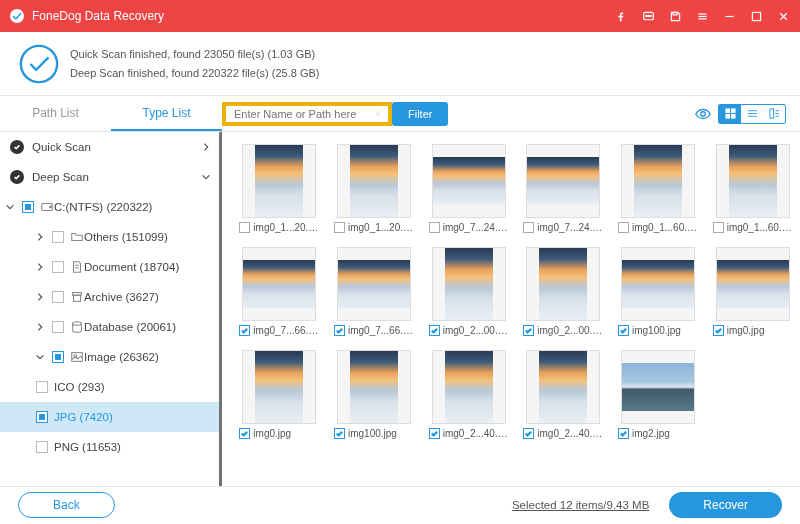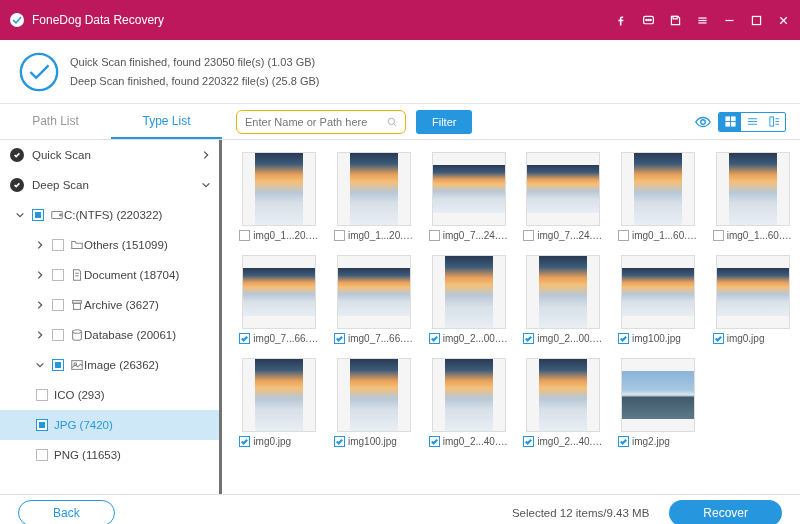--- a/index.html
+++ b/index.html
@@ -1,37 +1,37 @@
 <!DOCTYPE html>
 <html><head>
 <meta charset="utf-8">
 <style>
 * { box-sizing: border-box; margin: 0; padding: 0; font-family: -apple-system, BlinkMacSystemFont, "Segoe UI", Arial, sans-serif; }
 body { width: 800px; height: 524px; overflow: hidden; background: #fff; }
 
-.titlebar { height: 40px; background: #be185d; display: flex; align-items: center; padding: 0 10px; color: #fff; font-size: 12px; }
+.titlebar { height: 32px; background: #ef4444; display: flex; align-items: center; padding: 0 10px; color: #fff; font-size: 12px; }
 .titlebar .logo { width: 14px; height: 14px; border-radius: 50%; background: #fff; margin-right: 8px; display:flex; align-items:center; justify-content:center;}
 .titlebar .logo svg { width:10px; height:10px; fill:#2697de;}
 .titlebar .title { flex: 1; }
 .titlebar .tb-icons { display: flex; gap: 14px; align-items: center; }
 .titlebar .tb-icons span { cursor: pointer; display:flex; }
 .titlebar svg { width: 13px; height: 13px; stroke: #fff; fill: none; stroke-width: 1.5; }
 
 .scan-summary { height: 64px; display: flex; align-items: center; padding: 10px 18px; gap: 10px; border-bottom: 1px solid #e6e6e6; }
 .scan-summary .check-circle { width: 42px; height: 42px; }
 .scan-summary .check-circle svg { width: 42px; height: 42px; }
 .scan-summary .lines { font-size: 11px; color: #555; line-height: 1.7; }
 
 .toolbar { height: 36px; display: flex; align-items: center; border-bottom: 1px solid #e0e0e0; }
 .tabs { display: flex; width: 222px; }
 .tab { flex: 1; text-align: center; font-size: 12px; padding: 9px 0; color: #999; cursor: pointer; border-bottom: 2px solid transparent; }
 .tab.active { color: #2697de; border-bottom-color: #2697de; }
-.search { margin-left: 14px; height: 24px; width: 170px; border: 1px solid #eab308; border-radius: 6px; display: flex; align-items: center; padding: 0 8px; font-size: 11px; color: #aaa; }
+.search { height: 24px; width: 170px; border: 4px solid #eab308; border-radius: 0; display: flex; align-items: center; padding: 0 8px; font-size: 11px; color: #aaa; }
 .search input { border: none; outline: none; flex: 1; font-size: 11px; color: #555; background: transparent; }
-.filter-btn { margin-left: 10px; height: 24px; padding: 0 16px; background: #2697de; color: #fff; border: none; border-radius: 3px; font-size: 11px; cursor: pointer; }
+.filter-btn { height: 24px; padding: 0 16px; background: #2697de; color: #fff; border: none; border-radius: 3px; font-size: 11px; cursor: pointer; }
 .toolbar .spacer { flex: 1; }
 .view-controls { display: flex; align-items: center; gap: 6px; padding-right: 14px; }
 .eye { width: 18px; height: 18px; cursor: pointer; }
 .view-toggle { display: flex; border: 1px solid #2697de; border-radius: 2px; overflow: hidden; height: 20px; }
 .view-toggle span { width: 22px; display: flex; align-items: center; justify-content: center; cursor: pointer; }
 .view-toggle span.active { background: #2697de; }
 .view-toggle svg { width: 11px; height: 11px; stroke: #2697de; fill: #2697de; }
 .view-toggle span.active svg { stroke: #fff; fill: #fff; }
 
 .body { display: flex; height: 354px; }
@@ -40,42 +40,42 @@
 .tree-row .chev { width: 12px; display:flex; justify-content:center; }
 .tree-row .cb { width: 12px; height: 12px; border: 1px solid #bbb; margin: 0 6px; display:flex; align-items:center; justify-content:center;}
 .tree-row .cb.checked { border-color: #2697de; background: #fff;}
 .tree-row .cb.checked::after { content:''; width:6px; height:6px; background:#2697de;}
 .tree-row .lbl { flex: 1; color: #444; white-space: nowrap; overflow: hidden; text-overflow: ellipsis;}
 .tree-row.top { font-weight: 500; }
 .tree-row.top .bullet { width:14px; height:14px; border-radius:50%; background:#333; margin:0 8px 0 10px; display:flex; align-items:center; justify-content:center;}
 .tree-row.top .bullet svg{width:8px;height:8px;stroke:#fff;stroke-width:2;fill:none;}
 .tree-row.selected { background: #cfe8f7; color:#2697de;}
 .tree-row.selected .lbl{color:#2697de;}
-.indent1 { padding-left: 14px; }
+.indent1 { padding-left: 4px; }
 .indent2 { padding-left: 34px; }
 .indent3 { padding-left: 30px; }
 
 .grid-area { flex: 1; overflow-y: auto; padding: 12px 4px 12px 14px; }
 .grid { display: grid; grid-template-columns: repeat(6, 1fr); gap: 14px 8px; }
 .thumb-item { display: flex; flex-direction: column; align-items: center; }
 .thumb { width: 74px; height: 74px; border: 1px solid #ddd; display: flex; align-items: center; justify-content: center; overflow: hidden; background:#f5f5f5;}
 .thumb .img { width: 48px; height: 72px; background: linear-gradient(to bottom, #2a3a52 0%, #3a5a7a 15%, #e8a05a 30%, #f5c078 40%, #b8c8d8 55%, #d8e0e8 70%, #e8eef4 100%); }
 .thumb .img.wide { width: 72px; height: 48px; }
 .thumb .img.alt { background: linear-gradient(to bottom, #8ab4d8 0%, #a8c8e0 40%, #e0e8f0 50%, #425a6a 55%, #5a7a8a 100%); }
 .thumb-cap { display: flex; align-items: center; gap: 3px; margin-top: 4px; font-size: 10px; color: #555; width: 80px; }
 .thumb-cap .ck { width: 11px; height: 11px; border: 1px solid #aaa; flex-shrink: 0; display:flex; align-items:center; justify-content:center;}
 .thumb-cap .ck.on { border-color: #2697de; }
 .thumb-cap .ck.on svg { width:9px; height:9px; stroke:#2697de; stroke-width:2.5; fill:none;}
 .thumb-cap .fn { overflow: hidden; text-overflow: ellipsis; white-space: nowrap; }
 
 .footer { height: 36px; border-top: 1px solid #e0e0e0; display: flex; align-items: center; padding: 0 18px; }
 .btn { height: 26px; padding: 0 34px; border-radius: 13px; font-size: 12px; cursor: pointer; border:1px solid #2697de;}
 .btn.back { background: #fff; color: #2697de; }
 .btn.recover { background: #2697de; color: #fff; border:none;}
-.footer .sel-text { flex: 1; text-align: right; font-size: 11.5px; color: #555; padding-right: 20px; }
+.footer .sel-text { flex: 1; text-align: right; font-size: 11.5px; color: #555; padding-right: 20px; text-decoration: underline; }
 
 svg.chev-s{width:10px;height:10px;stroke:#555;stroke-width:1.5;fill:none;}
 svg.ficon{width:14px;height:14px;stroke:#888;fill:none;stroke-width:1.2;}
 ::-webkit-scrollbar{width:6px;}
 ::-webkit-scrollbar-thumb{background:#ccc;border-radius:3px;}
 </style>
 </head>
 <body>
 
 <div class="titlebar">

